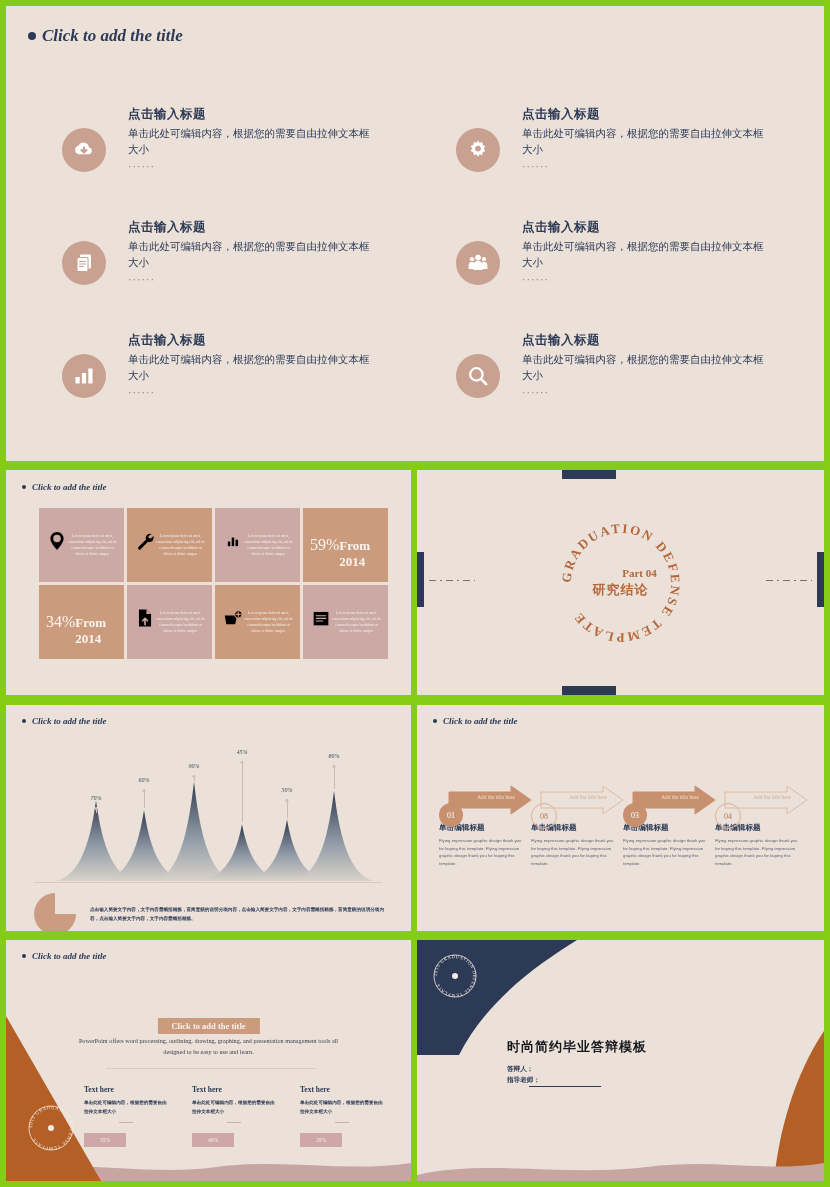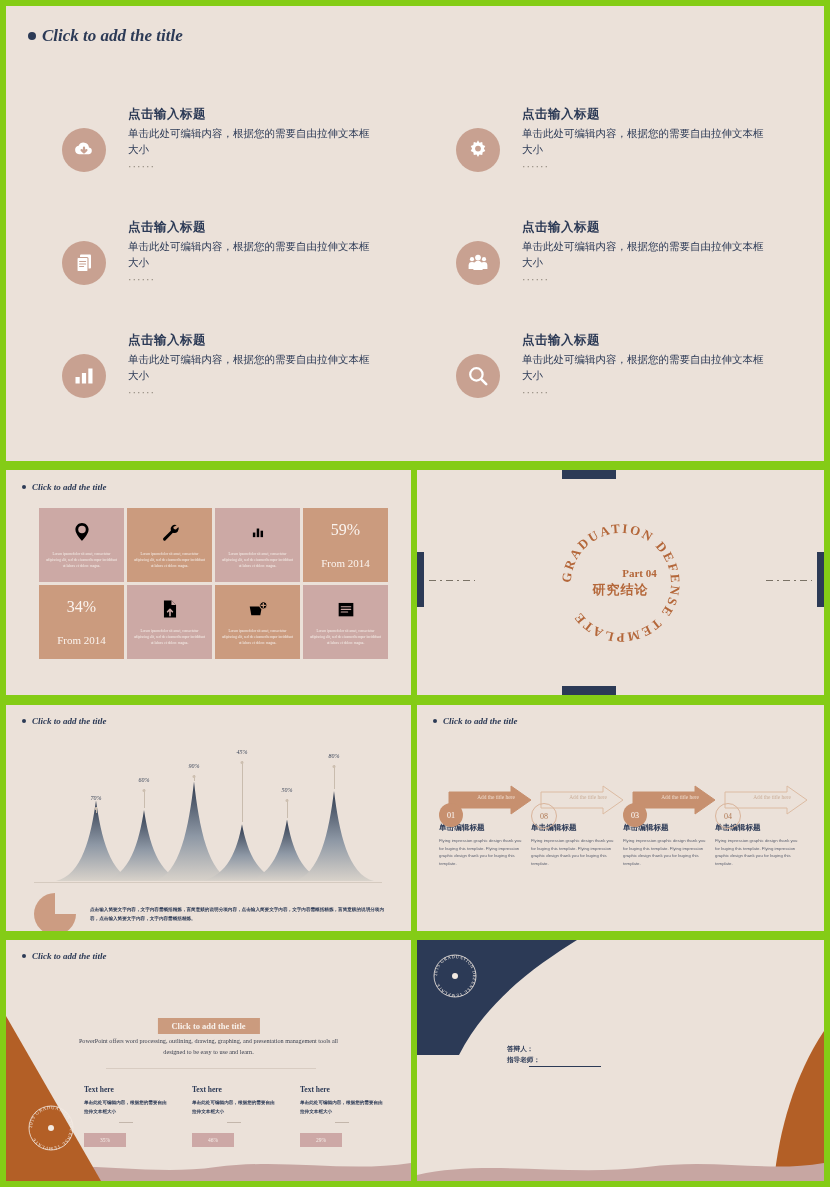--- a/index.html
+++ b/index.html
@@ -47,35 +47,35 @@
 
   
   #s2{left:6px;top:470px;width:405px;height:225px;}
   #s2 .slide-title{left:16px;top:12px;font-size:9px;}
   #s2 .bullet{width:4px;height:4px;}
   .tiles{
     position:absolute;left:33px;top:38px;
     display:grid;grid-template-columns:repeat(4,85px);
     grid-template-rows:74px 74px;gap:3px;
   }
-  .tile{position:relative;display:flex;flex-direction:column;align-items:center;justify-content:center;padding:6px 7px;box-sizing:border-box;}
+  .tile{position:relative;display:flex;flex-direction:row;align-items:center;justify-content:center;padding:6px 7px;box-sizing:border-box;}
   .tile.a{background:#CCA9A5;}
   .tile.b{background:#CB9B7E;}
   .tile .ic{margin-bottom:4px;}
   .tile .lorem{
     font-family:"Liberation Serif",serif;
     font-size:3.6px;line-height:1.7;color:#F6EFEA;text-align:center;
   }
   .tile .big{
     font-family:"Liberation Serif",serif;
     font-size:16px;color:#FBF4EF;line-height:1.1;
   }
   .tile .sub{
-    font-family:"Liberation Serif",serif;font-weight:normal;
-    font-size:11px;color:#FBF4EF;margin-top:18px;
+    font-family:"Liberation Serif",serif;font-weight:bold;
+    font-size:13px;color:#FBF4EF;margin-top:18px;
   }
 
   
   #s3{left:417px;top:470px;width:407px;height:225px;}
   .navybar{position:absolute;background:#2C3A56;}
   .dashline{position:absolute;height:1px;
     background:repeating-linear-gradient(to right,#7a7266 0 7px,transparent 7px 11px,#7a7266 11px 13px,transparent 13px 17px);}
   .ringwrap{position:absolute;left:50%;top:50%;transform:translate(-50%,-50%);width:132px;height:132px;}
   .ringwrap svg{display:block;}
   .ringcenter{
@@ -498,19 +498,20 @@
       <defs>
           <path id="stamp7" d="M 26,26 m -18,0 a 18,18 0 1,1 36,0 a 18,18 0 1,1 -36,0"></path>
         </defs>
       <circle cx="26" cy="26" r="21" fill="none" stroke="#F3EAE2" stroke-width="0.8"></circle>
       <circle cx="26" cy="26" r="3" fill="#F3EAE2"></circle>
       <text font-family="Liberation Serif, serif" font-size="4.4" fill="#F3EAE2" letter-spacing="0.7">
         <textPath href="#stamp7" id="stamp7text" startOffset="0">2019 GRADUATION DEFENSE TEMPLATE </textPath>
       </text>
     </svg>
     <div class="thanks">
+      <div class="t2">时尚简约毕业答辩模板</div>
       <div class="t3">答辩人：</div>
       <div class="t3" style="margin-top:0">指导老师：</div>
       <div class="uline"></div>
     </div>
   </div>
 
 </div>
 
 </body></html>

